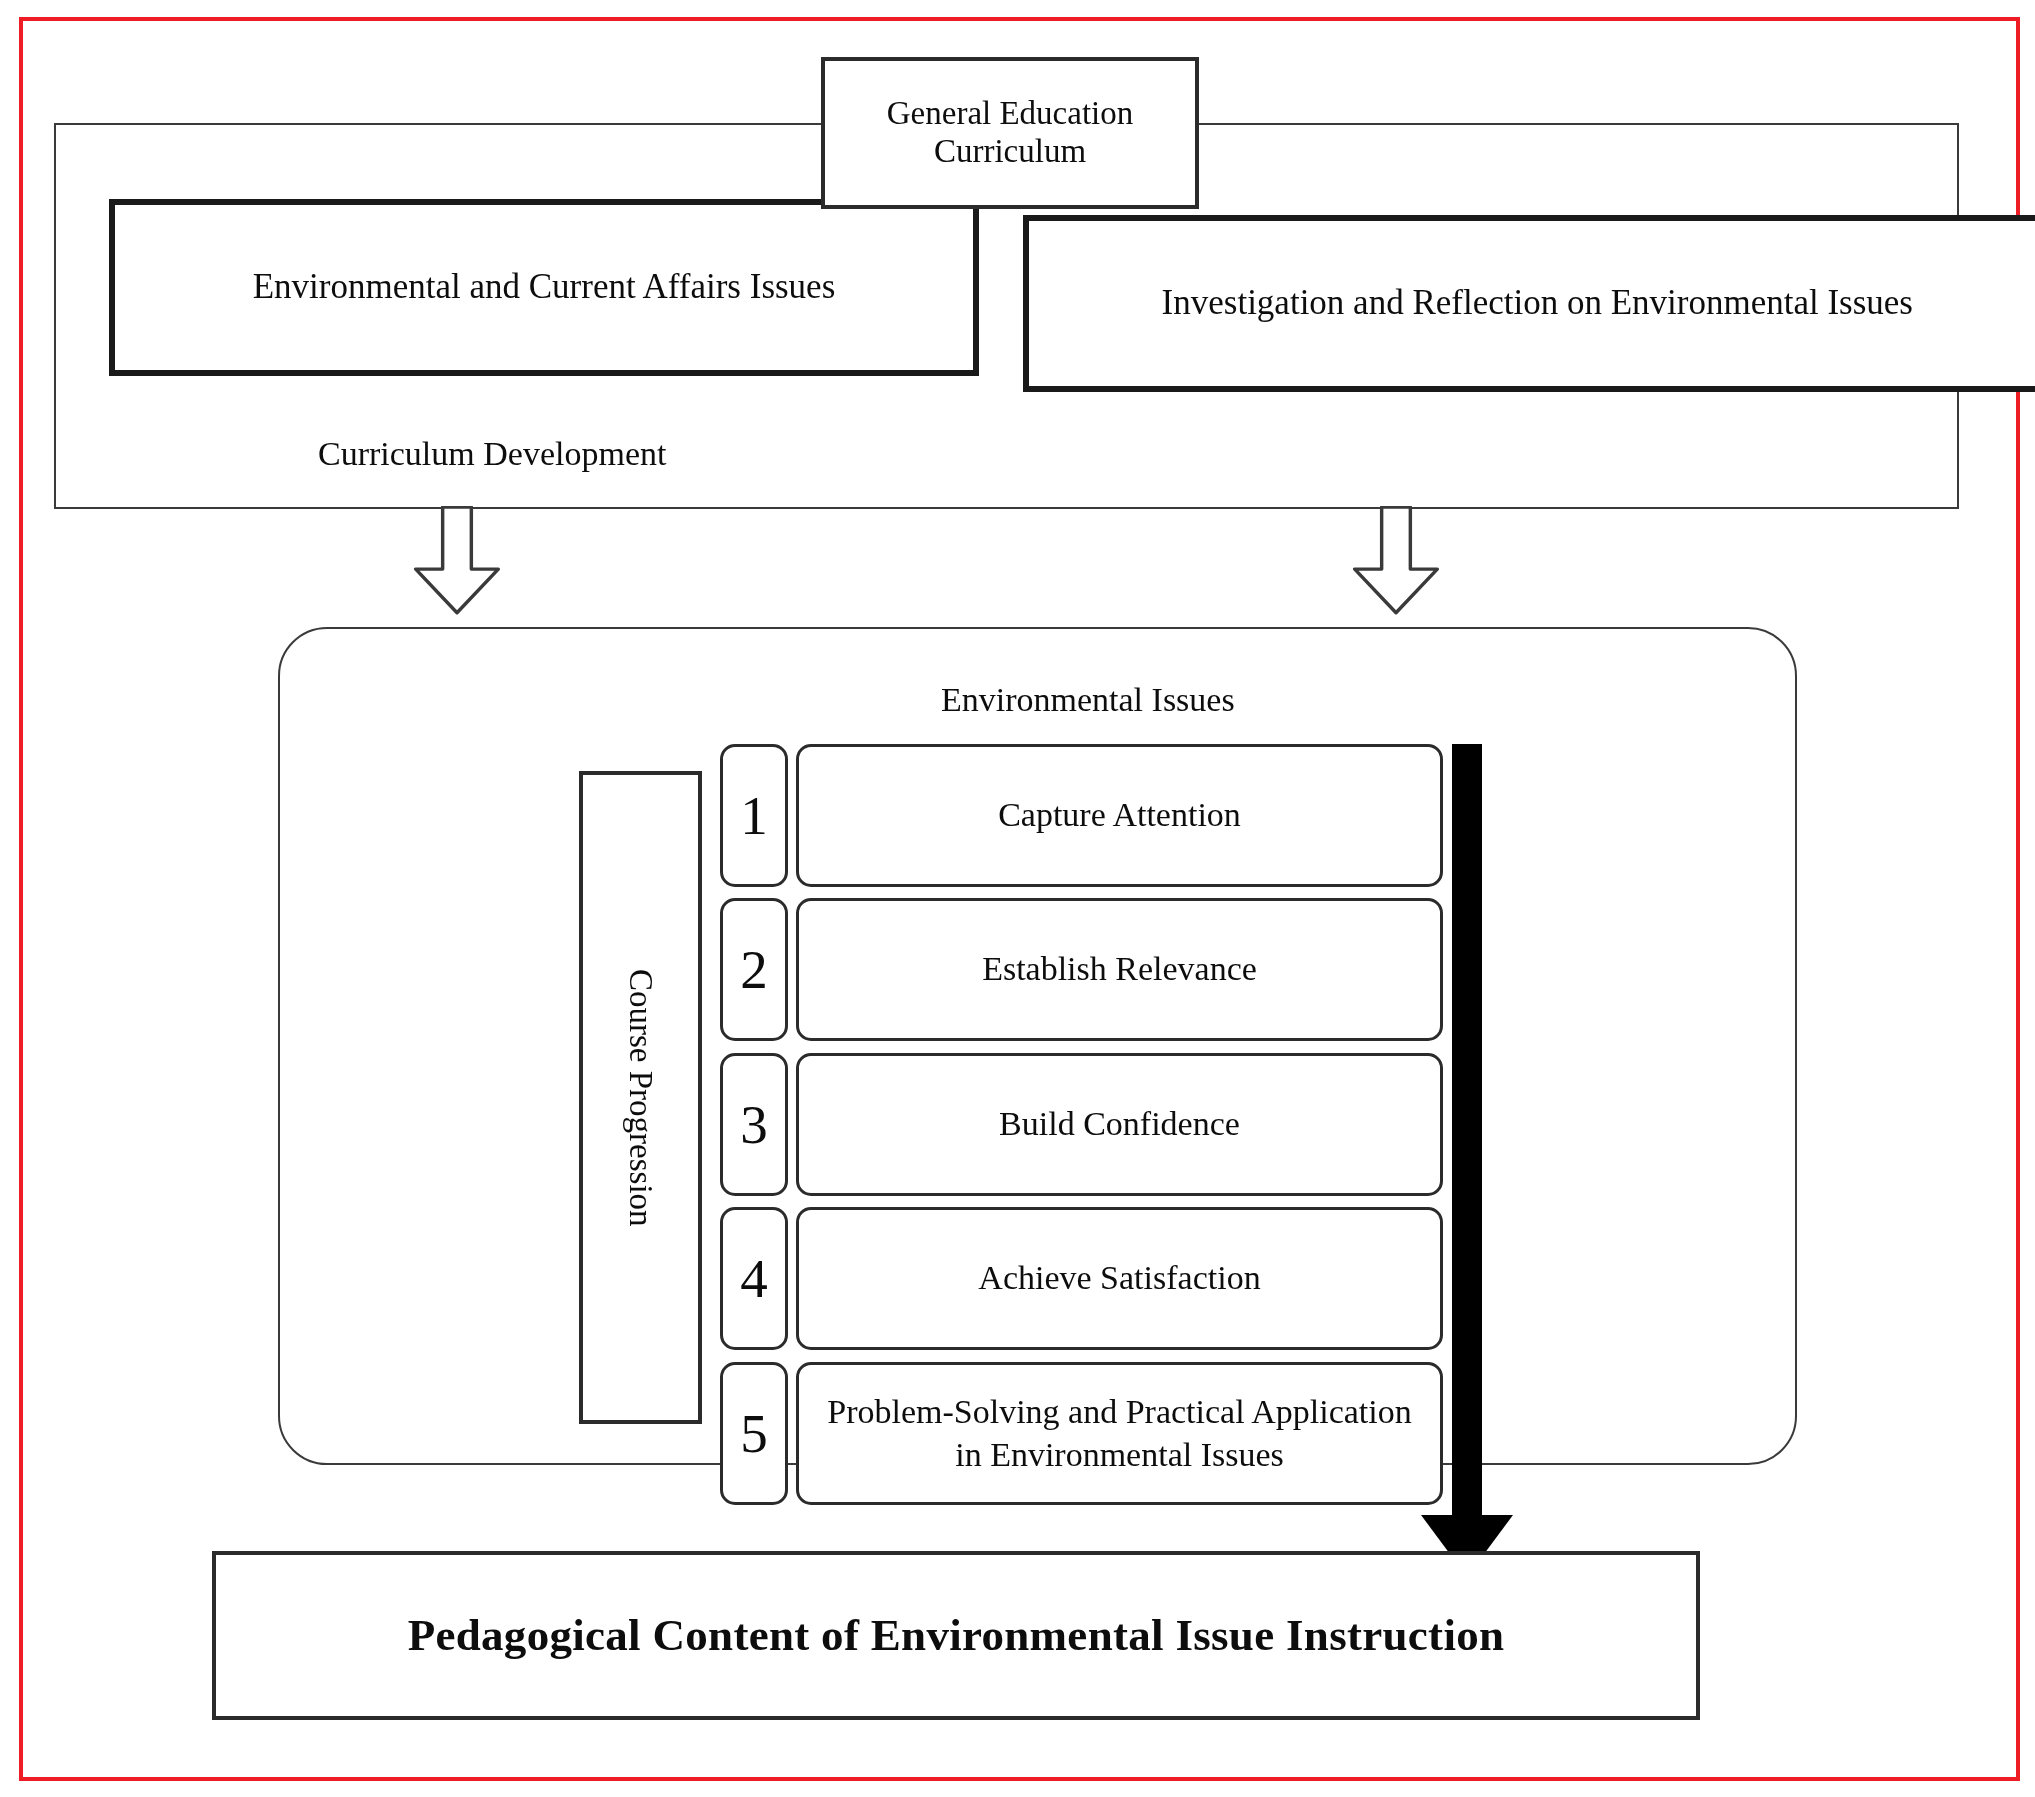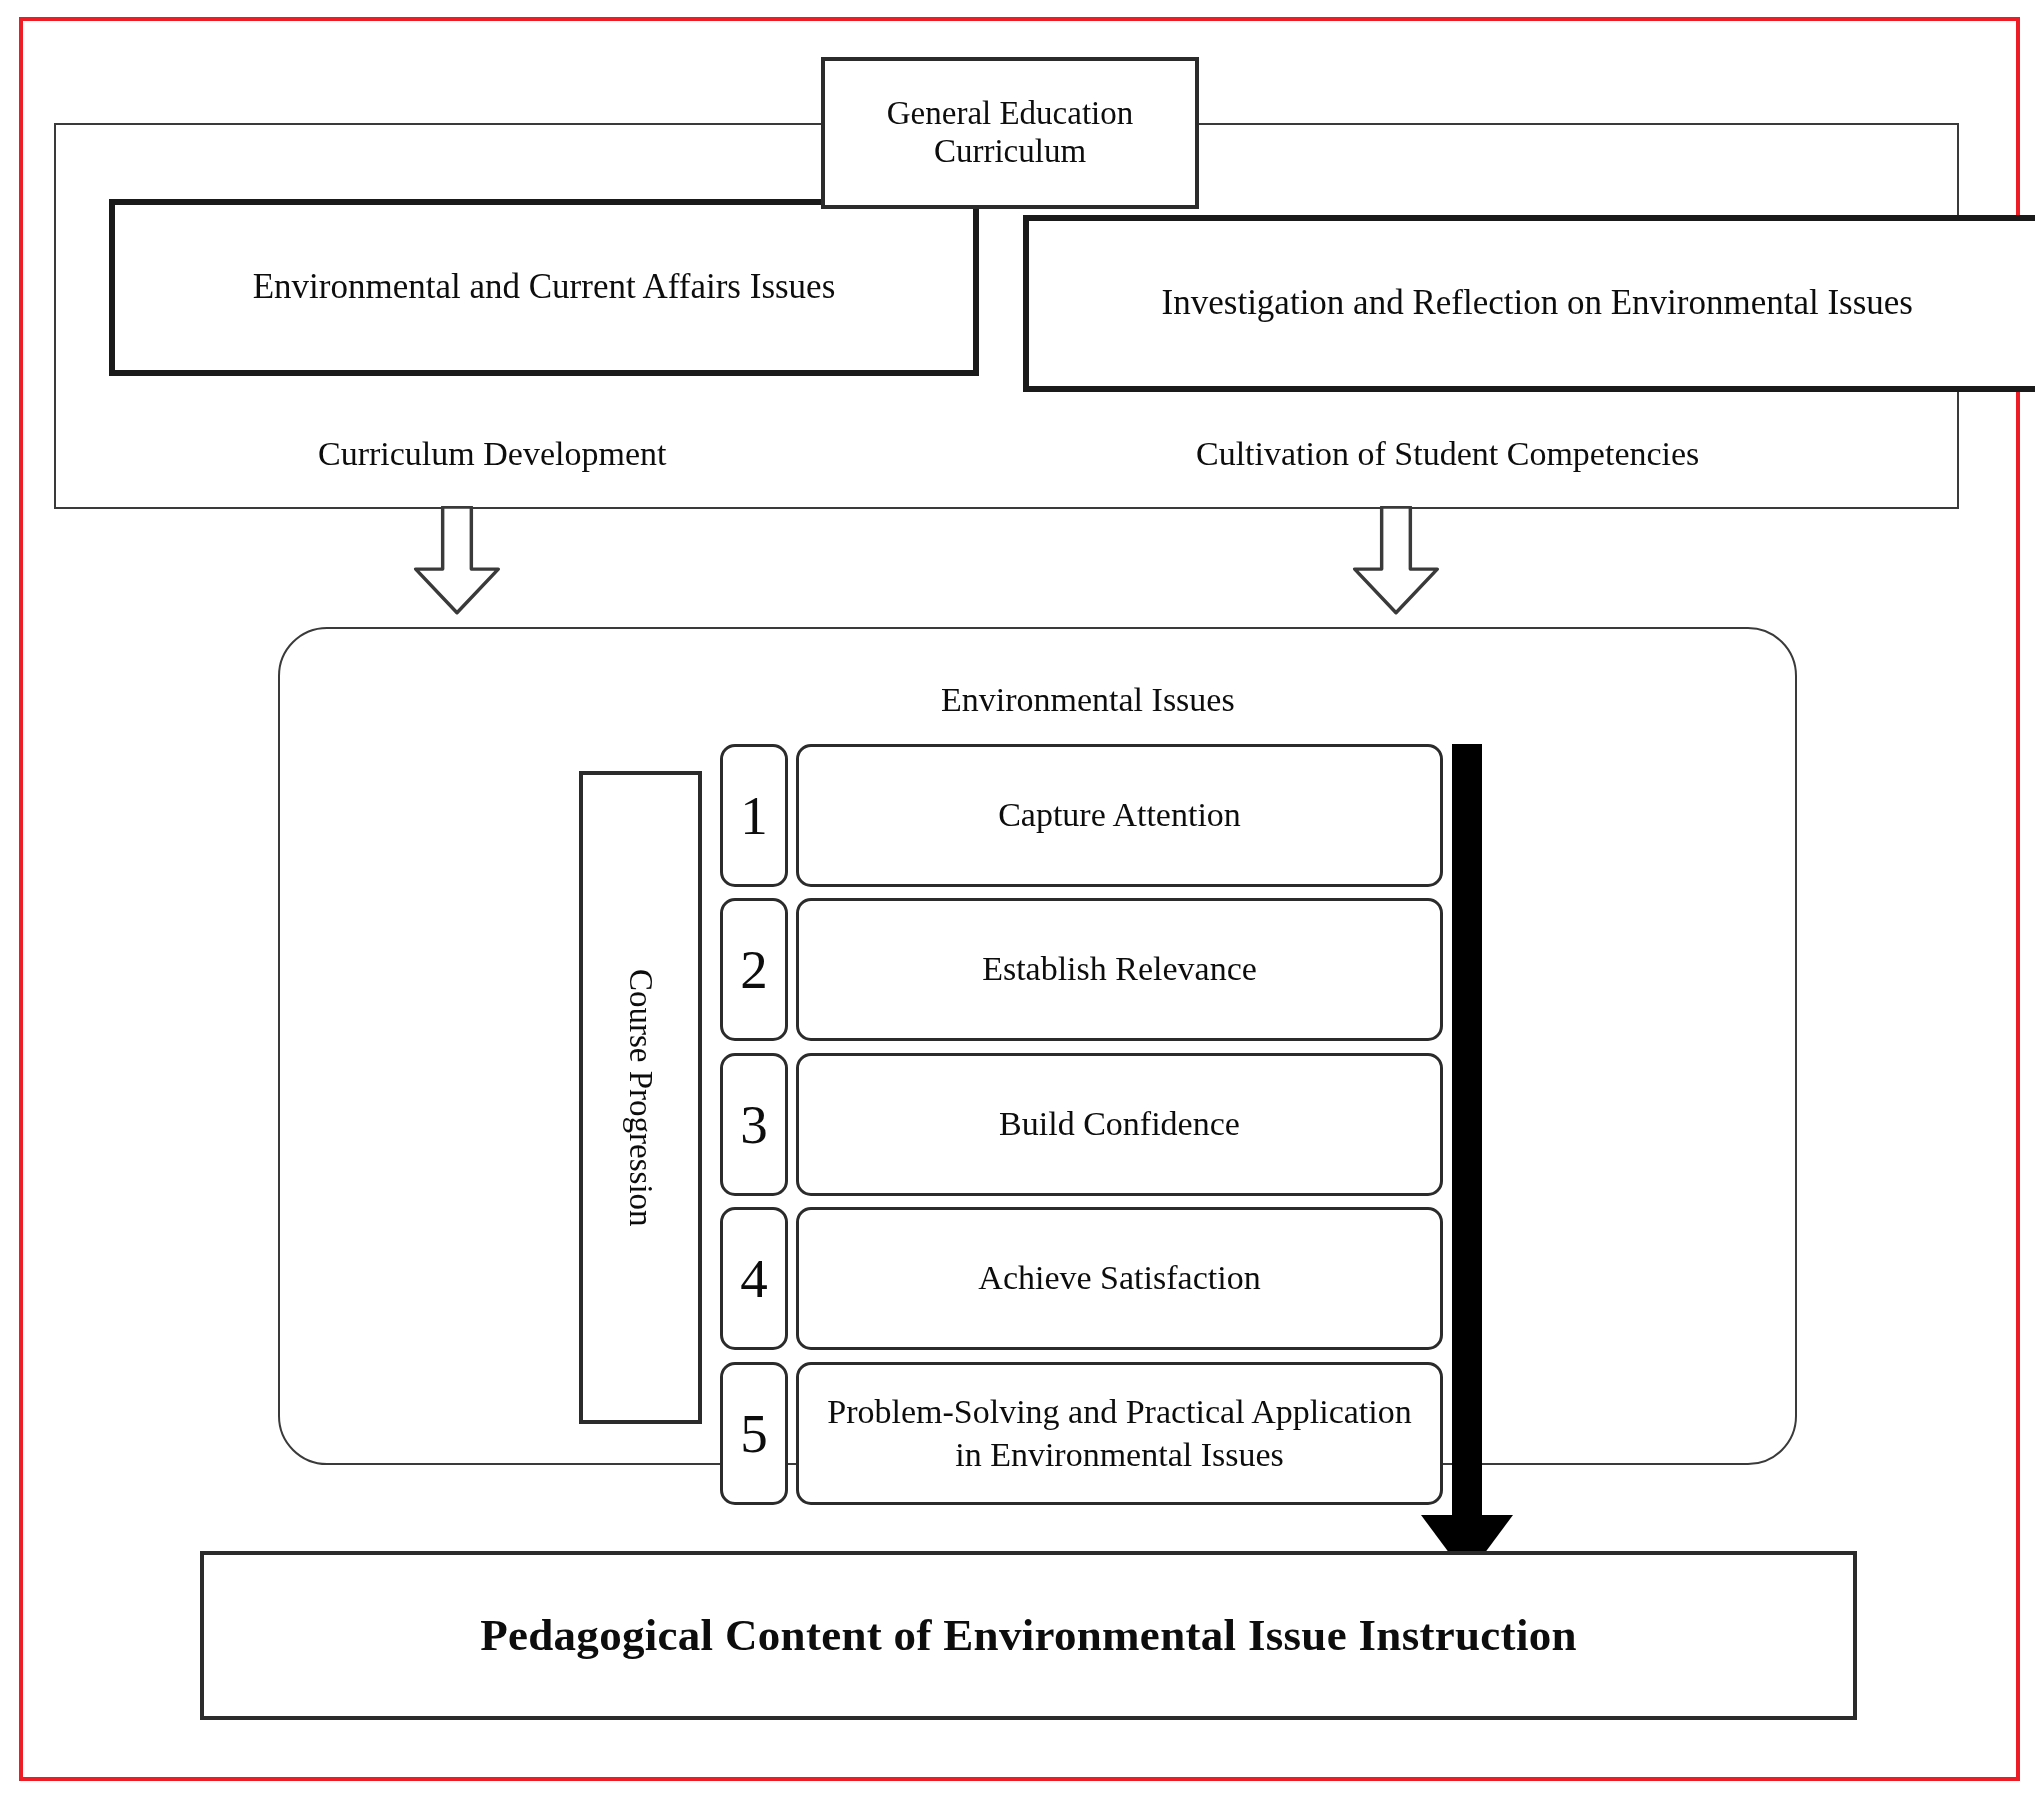--- a/index.html
+++ b/index.html
@@ -192,23 +192,23 @@
     top: 1515px;
     width: 0;
     height: 0;
     border-left: 46px solid transparent;
     border-right: 46px solid transparent;
     border-top: 62px solid #000000;
   }
 
   
   #result-box {
-    left: 200px;
+    left: 212px;
     top: 1551px;
-    width: 1657px;
+    width: 1488px;
     height: 169px;
     font-size: 45px;
     font-weight: bold;
     letter-spacing: 0.3px;
   }
 </style>
 </head>
 <body>
 
 <div id="canvas">
@@ -223,21 +223,20 @@
 
   <div id="env-affairs-box" class="box thick-box centered-text">
     <span>Environmental and Current Affairs Issues</span>
   </div>
 
   <div id="invest-reflect-box" class="box thick-box centered-text">
     <span class="overflow-label">Investigation and Reflection on Environmental Issues</span>
   </div>
 
   <div id="curriculum-dev-label" class="sub-label">Curriculum Development</div>
-  <div id="cultivation-label" class="sub-label">Cultivation of Student Competencies</div>
 
   <svg class="hollow-arrow" style="left:411px; top:506px;" viewBox="0 0 160 190">
     <path d="M 55 2 L 105 2 L 105 110 L 152 110 L 80 186 L 8 110 L 55 110 Z" fill="#ffffff" stroke="#3a3a3a" stroke-width="6" stroke-linejoin="round"></path>
   </svg>
   <svg class="hollow-arrow" style="left:1350px; top:506px;" viewBox="0 0 160 190">
     <path d="M 55 2 L 105 2 L 105 110 L 152 110 L 80 186 L 8 110 L 55 110 Z" fill="#ffffff" stroke="#3a3a3a" stroke-width="6" stroke-linejoin="round"></path>
   </svg>
 
   <div id="rounded-container"></div>
 

